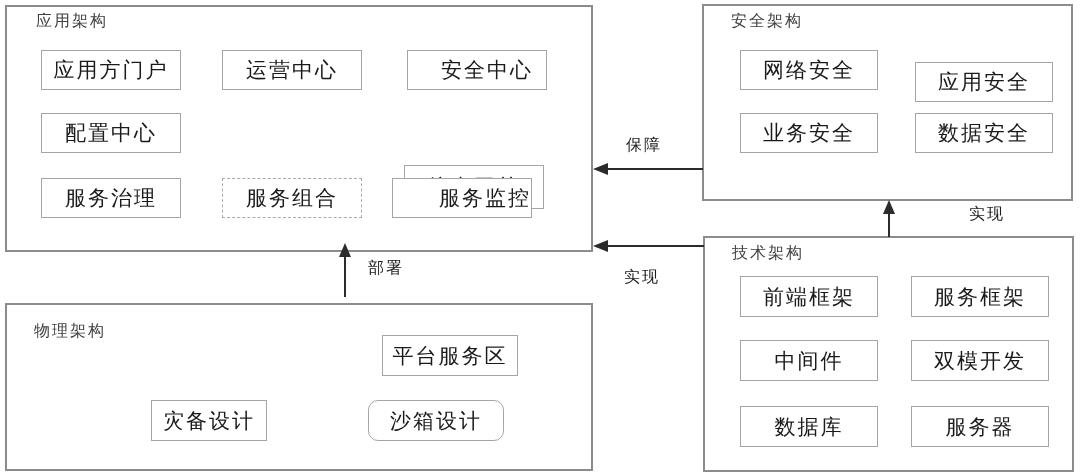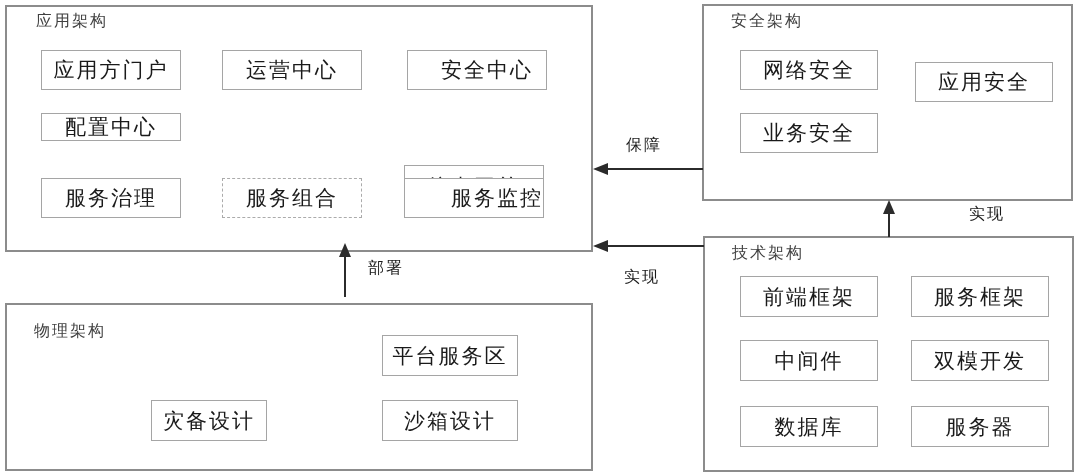--- a/index.html
+++ b/index.html
@@ -66,49 +66,50 @@
 <body>
 
 <div id="canvas">
 
   <div class="gbox" style="left:5px; top:5px; width:588px; height:247px;"></div>
   <div class="gtitle" style="left:20px; top:11px;">应用架构</div>
 
   <div class="item" style="left:41px; top:50px; width:140px; height:40px;">应用方门户</div>
   <div class="item" style="left:222px; top:50px; width:140px; height:40px;">运营中心</div>
   <div class="item" style="left:407px; top:50px; width:140px; height:40px;padding-left:20px;">安全中心</div>
-  <div class="item" style="left:41px; top:113px; width:140px; height:28px;">配置中心</div>
+  <div class="item" style="left:41px; top:113px; width:140px; height:40px;">配置中心</div>
   <div class="item" style="left:404px; top:121px; width:140px; height:44px;margin-top:44px;">接出网关</div>
   <div class="item" style="left:41px; top:178px; width:140px; height:40px;">服务治理</div>
   <div class="item dashed" style="left:222px; top:178px; width:140px; height:40px;">服务组合</div>
-  <div class="item" style="left:404px; top:178px; width:140px; height:40px;padding-left:46px;">服务监控</div>
+  <div class="item" style="left:392px; top:178px; width:140px; height:40px;padding-left:46px;">服务监控</div>
 
   <div class="gbox" style="left:702px; top:4px; width:371px; height:197px;"></div>
   <div class="gtitle" style="left:715px; top:11px;">安全架构</div>
 
   <div class="item" style="left:740px; top:50px; width:138px; height:40px;">网络安全</div>
   <div class="item" style="left:915px; top:50px; width:138px; height:40px;margin-top:12px;">应用安全</div>
   <div class="item" style="left:740px; top:113px; width:138px; height:40px;">业务安全</div>
+  <div class="item" style="left:915px; top:113px; width:138px; height:40px;">数据安全</div>
 
   <div class="gbox" style="left:703px; top:236px; width:371px; height:236px;"></div>
   <div class="gtitle" style="left:716px; top:243px;">技术架构</div>
 
   <div class="item" style="left:740px; top:276px; width:138px; height:41px;">前端框架</div>
   <div class="item" style="left:911px; top:276px; width:138px; height:41px;">服务框架</div>
   <div class="item" style="left:740px; top:340px; width:138px; height:41px;">中间件</div>
   <div class="item" style="left:911px; top:340px; width:138px; height:41px;">双模开发</div>
   <div class="item" style="left:740px; top:406px; width:138px; height:41px;text-align:right;">数据库</div>
   <div class="item" style="left:911px; top:406px; width:138px; height:41px;">服务器</div>
 
   <div class="gbox" style="left:5px; top:303px; width:588px; height:168px;"></div>
   <div class="gtitle" style="left:18px; top:321px;">物理架构</div>
 
   <div class="item" style="left:382px; top:335px; width:136px; height:41px;">平台服务区</div>
   <div class="item" style="left:151px; top:400px; width:116px; height:41px;">灾备设计</div>
-  <div class="item" style="left:382px; top:400px; width:136px; height:41px;">沙箱设计</div>
+  <div class="item" style="left:368px; top:400px; width:136px; height:41px;border-radius:10px;">沙箱设计</div>
 
   <div class="hline" style="left:607px; top:168px; width:96px;"></div>
   <div class="ah-left" style="left:593px; top:163px;"></div>
   <div class="alabel" style="left:626px; top:135px;">保障</div>
 
   <div class="hline" style="left:607px; top:245px; width:97px;"></div>
   <div class="ah-left" style="left:593px; top:240px;"></div>
   <div class="alabel" style="left:624px; top:267px;">实现</div>
 
   <div class="vline" style="left:888px; top:213px; height:24px;"></div>

